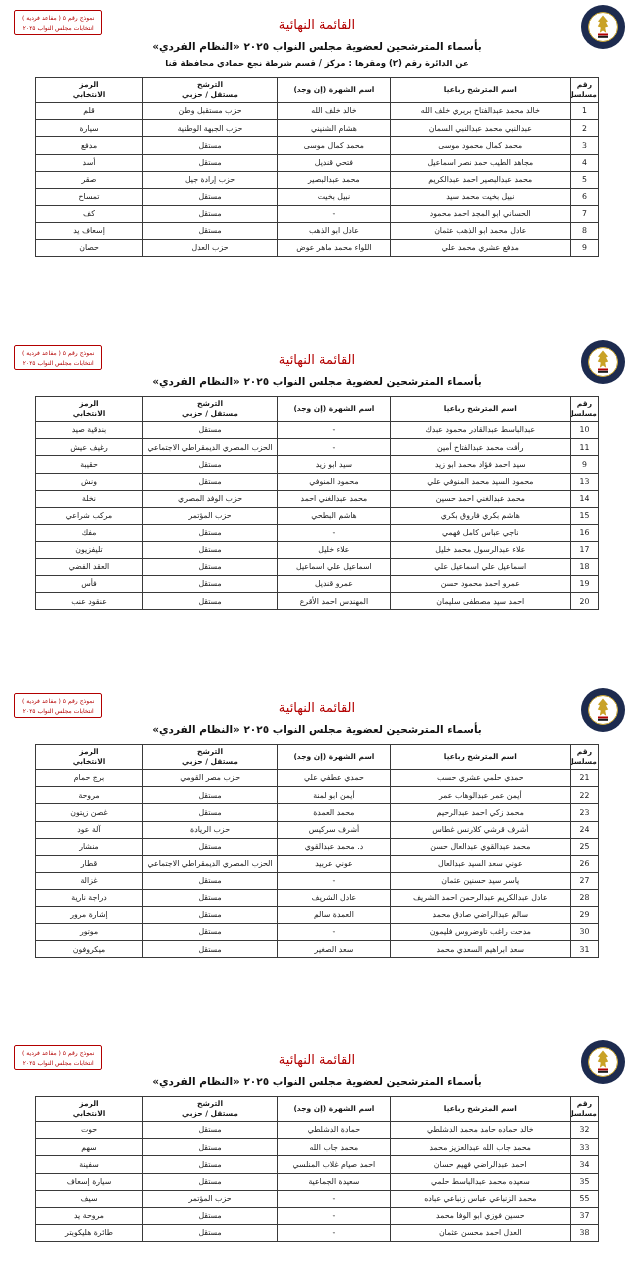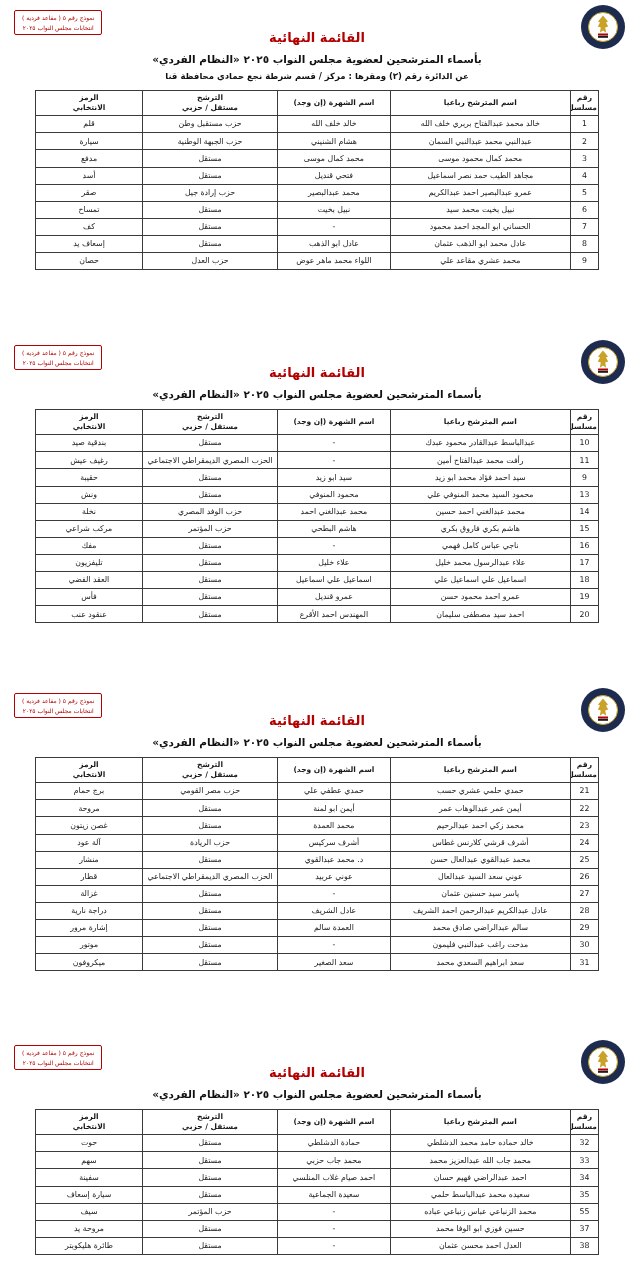--- a/index.html
+++ b/index.html
@@ -13,22 +13,22 @@
   .s3{height:352px;}
   .s4{height:245px;}
   .stamp{
     position:absolute;left:14px;top:10px;
     border:1px solid #b30000;border-radius:2px;
     color:#b30000;font-size:6px;line-height:1.6;
     padding:2px 7px;text-align:center;direction:rtl;
   }
   .logo{position:absolute;right:8px;top:4px;width:46px;height:46px;}
   .title{
-    margin:0;padding-top:30px;text-align:center;
-    color:#b30000;font-size:13px;font-weight:bold;
+    margin:0;padding-top:17px;text-align:center;
+    color:#b30000;font-size:13px;font-weight:normal;
   }
   .subtitle{
     margin:8px 0 0 0;text-align:center;
     font-size:10.5px;font-weight:bold;color:#111;
   }
   .district{
     margin-top:6px;text-align:center;
     font-size:8.5px;font-weight:bold;color:#111;
   }
   table{
@@ -108,21 +108,21 @@
         </tr>
         <tr>
           <td>4</td>
           <td>مجاهد الطيب حمد نصر اسماعيل</td>
           <td>فتحي قنديل</td>
           <td>مستقل</td>
           <td>أسد</td>
         </tr>
         <tr>
           <td>5</td>
-          <td>عمرو عبدالبصير احمد عبدالكريم</td>
+          <td>محمد عبدالبصير احمد عبدالكريم</td>
           <td>محمد عبدالبصير</td>
           <td>حزب إرادة جيل</td>
           <td>صقر</td>
         </tr>
         <tr>
           <td>6</td>
           <td>نبيل بخيت محمد سيد</td>
           <td>نبيل بخيت</td>
           <td>مستقل</td>
           <td>تمساح</td>
@@ -136,21 +136,21 @@
         </tr>
         <tr>
           <td>8</td>
           <td>عادل محمد ابو الذهب عثمان</td>
           <td>عادل ابو الذهب</td>
           <td>مستقل</td>
           <td>إسعاف يد</td>
         </tr>
         <tr>
           <td>9</td>
-          <td>محمد عشري مقاعد علي</td>
+          <td>مدفع عشري محمد علي</td>
           <td>اللواء محمد ماهر عوض</td>
           <td>حزب العدل</td>
           <td>حصان</td>
         </tr>
       </tbody>
   </table>
 </section>
 
 <section class="sheet s2">
   <div class="stamp">
@@ -365,21 +365,21 @@
         </tr>
         <tr>
           <td>29</td>
           <td>سالم عبدالراضي صادق محمد</td>
           <td>العمدة سالم</td>
           <td>مستقل</td>
           <td>إشارة مرور</td>
         </tr>
         <tr>
           <td>30</td>
-          <td>مدحت راغب عبدالنبي فليمون</td>
+          <td>مدحت راغب تاوضروس فليمون</td>
           <td>-</td>
           <td>مستقل</td>
           <td>موتور</td>
         </tr>
         <tr>
           <td>31</td>
           <td>سعد ابراهيم السعدي محمد</td>
           <td>سعد الصغير</td>
           <td>مستقل</td>
           <td>ميكروفون</td>
@@ -428,21 +428,21 @@
         <tr>
           <td>32</td>
           <td>خالد حماده حامد محمد الدشلطي</td>
           <td>حمادة الدشلطي</td>
           <td>مستقل</td>
           <td>حوت</td>
         </tr>
         <tr>
           <td>33</td>
           <td>محمد جاب الله عبدالعزيز محمد</td>
-          <td>محمد جاب حزبي</td>
+          <td>محمد جاب الله</td>
           <td>مستقل</td>
           <td>سهم</td>
         </tr>
         <tr>
           <td>34</td>
           <td>احمد عبدالراضي فهيم حسان</td>
           <td>احمد صيام غلاب المنلسي</td>
           <td>مستقل</td>
           <td>سفينة</td>
         </tr>

